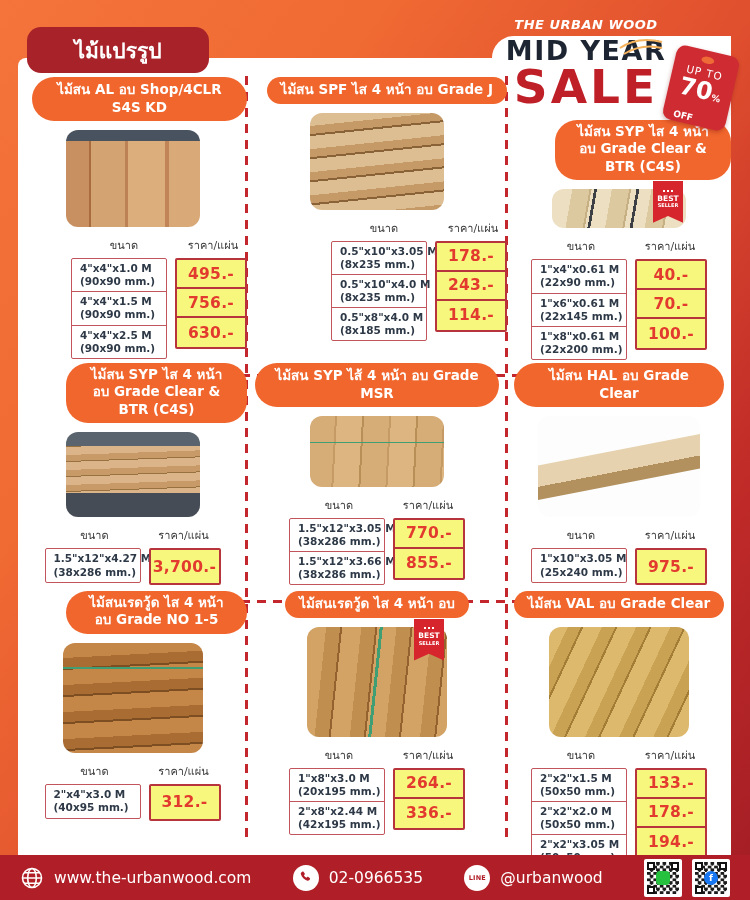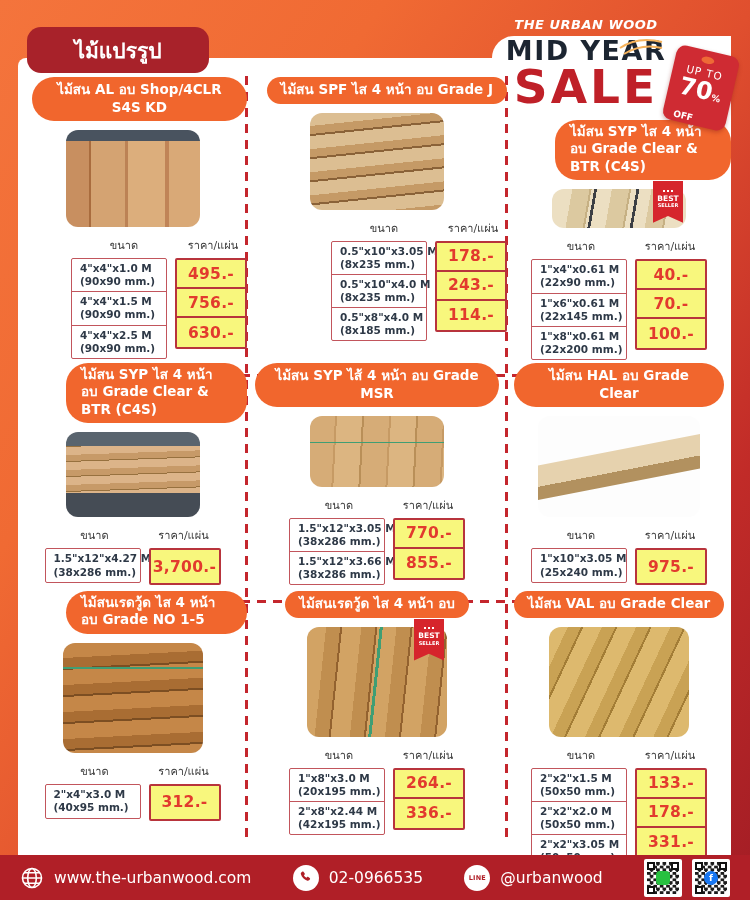--- a/index.html
+++ b/index.html
@@ -39,21 +39,21 @@
 
   
   .grid{position:absolute;left:18px;right:19px;top:58px;bottom:45px;display:grid;
     grid-template-columns:229px 260px 1fr;grid-template-rows:302px 225px 1fr;z-index:2;}
   .cell{position:relative;display:flex;flex-direction:column;align-items:center;}
   .cell.r1{padding-top:19px;align-items:flex-end;} .cell.r2{padding-top:3px;} .cell.r3{padding-top:6px;}
   .cell.c3r1{padding-top:62px;}
 
   .banner{background:#f1662d;color:#fff;font-weight:bold;font-size:13.5px;line-height:1.3;
     padding:4px 14px 5px;border-radius:22px;text-align:center;max-width:94%;z-index:2;box-sizing:border-box;}
-  .banner.two{text-align:left;line-height:1.28;padding:3px 15px 5px;margin-left:48px;}
+  .banner.two{text-align:center;line-height:1.28;padding:3px 15px 5px;margin-left:48px;}
 
   .photo{position:relative;width:134px;height:97px;margin:9px auto 7px;border-radius:12px;}
   .r2 .photo{height:101px;} .r3 .photo{height:110px;width:140px;}
   .photo.wide{width:162px;}
   .p1{background:
     linear-gradient(180deg,#49535f 0 11%,rgba(70,80,92,0) 11%),
     linear-gradient(90deg,#c88f60 0 17%,#a96c3e 17% 19%,#d4a372 19% 44%,#bc8255 44% 46%,#dcae7c 46% 74%,#c08457 74% 77%,#d9a977 77% 100%),#c89060;}
   .p2{background:repeating-linear-gradient(174deg,#dcbe92 0 13px,#c59a66 13px 21px,#8a6238 21px 23px);}
   .p3{background:
     linear-gradient(100deg,transparent 0 30%,#3c3f44 30% 32%,transparent 32% 60%,#3c3f44 60% 62%,transparent 62%),
@@ -383,21 +383,21 @@
               <span class="mm">(50x50 mm.)</span>
             </div>
           <div class="size">
               <span class="sz">2"x2"x3.05 M</span>
               <span class="mm">(50x50 mm.)</span>
             </div>
         </div>
         <div class="prices">
           <div class="price">133.-</div>
           <div class="price">178.-</div>
-          <div class="price">331.-</div>
+          <div class="price">194.-</div>
         </div>
       </div>
     </section>
 
   </div>
 
   <div class="footer">
     <div class="f-item f-site">
       <svg width="24" height="24" viewBox="0 0 24 24" fill="none" stroke="#fff" stroke-width="1.6">
         <circle cx="12" cy="12" r="9.5"></circle>

